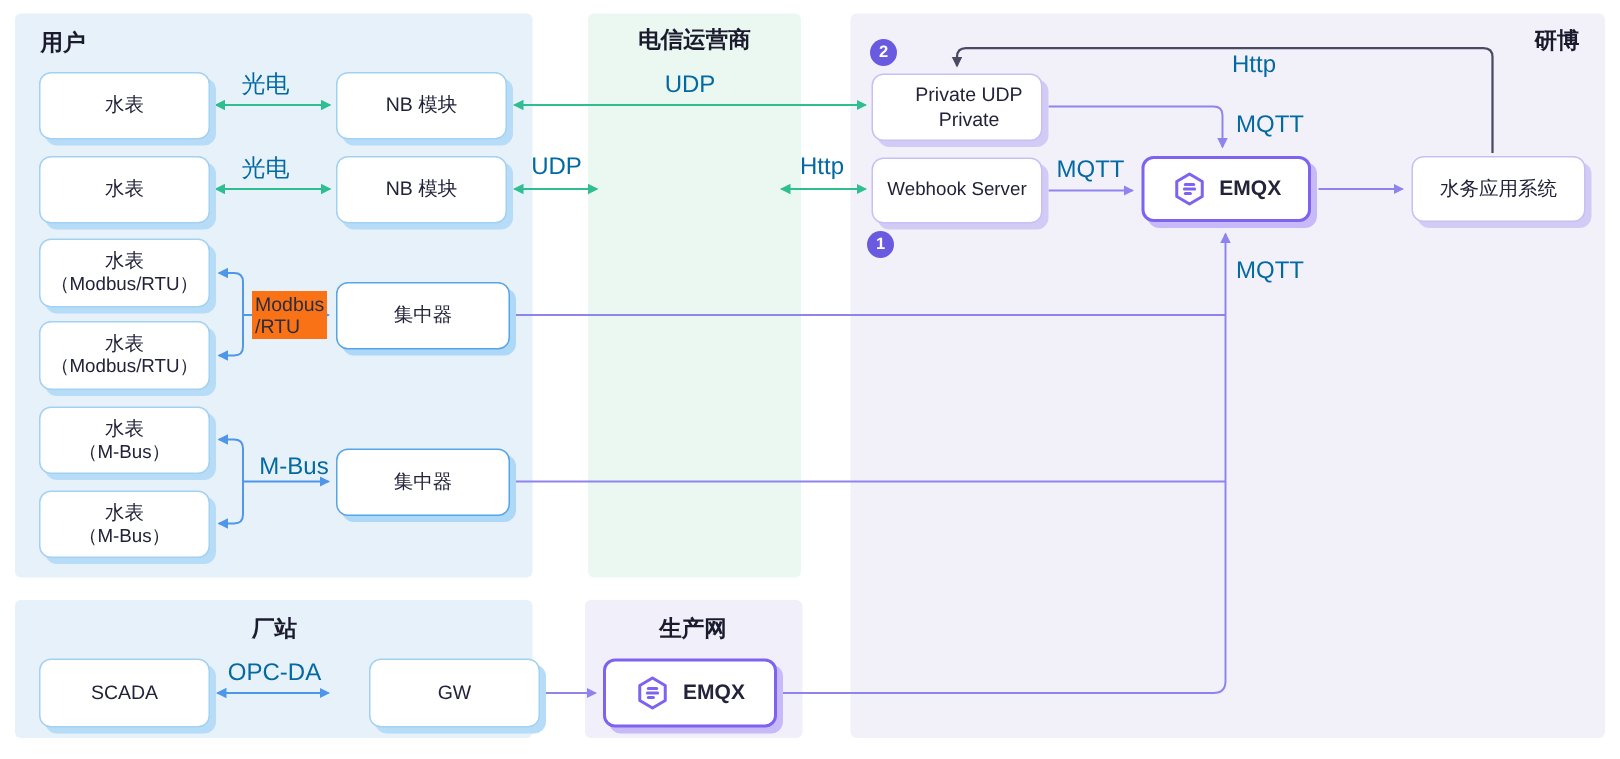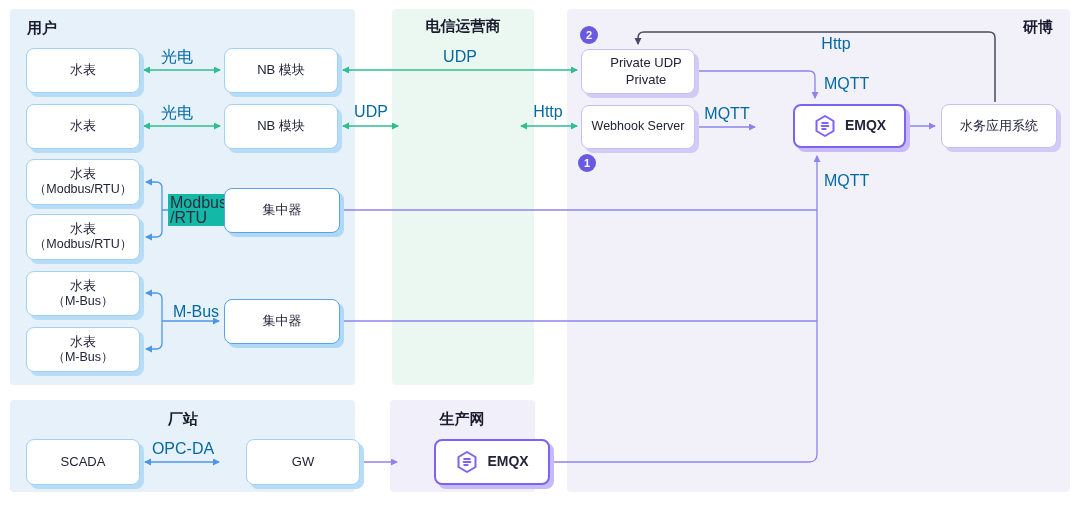--- a/index.html
+++ b/index.html
@@ -17,27 +17,27 @@
   .region-production{left:390px;top:400px;width:145px;height:92px;background:#f1f0fa;}
   .region-title{position:absolute;font-size:15px;font-weight:bold;color:#1b1b2e;white-space:nowrap;}
   svg.wires{position:absolute;left:0;top:0;width:1080px;height:506px;}
   .node{position:absolute;background:#ffffff;border-radius:8px;display:flex;flex-direction:column;
         align-items:center;justify-content:center;font-size:13px;color:#22223a;text-align:center;
         line-height:1.25;white-space:nowrap;}
   .b-blue{border:1.5px solid #a3d1f2;box-shadow:4px 4px 0 #b6dcf8;}
   .b-blue2{border:1.5px solid #57a5e6;box-shadow:4px 4px 0 #aed8f7;}
   .b-green{border:1.5px solid #3fbe8e;box-shadow:4px 4px 0 #bee8d6;}
   .b-lav{border:1.5px solid #c8c0f3;box-shadow:4px 4px 0 #d2cbf6;}
-  .b-emqx{border:2px solid #7e63f0;box-shadow:4px 4px 0 #c8baf8;margin-left:32px;}
+  .b-emqx{border:2px solid #7e63f0;box-shadow:4px 4px 0 #c8baf8;}
   .node .l2{font-size:12.5px;}
   .emqx-node{flex-direction:row;gap:8px;font-weight:bold;font-size:14px;color:#23243a;}
   .edge-label{position:absolute;font-size:16px;color:#0369a1;white-space:nowrap;transform:translate(-50%,-50%);}
   .edge-label.left-align{transform:translate(0,-50%);}
-  .modbus-label{position:absolute;left:168px;top:194px;font-size:16px;color:#2d2d40;line-height:15px;
-        background:#14b8a6;padding:1px 2px;}
+  .modbus-label{position:absolute;left:168px;top:194px;font-size:13px;color:#2d2d40;line-height:15px;
+        background:#f97316;padding:1px 2px;}
   .badge{position:absolute;width:18px;height:18px;border-radius:50%;background:var(--badge);color:#fff;
         font-size:11px;font-weight:bold;display:flex;align-items:center;justify-content:center;}
 </style>
 </head>
 <body>
 
 <div class="canvas">
 
   <div class="region region-user"></div>
   <div class="region region-telecom"></div>

